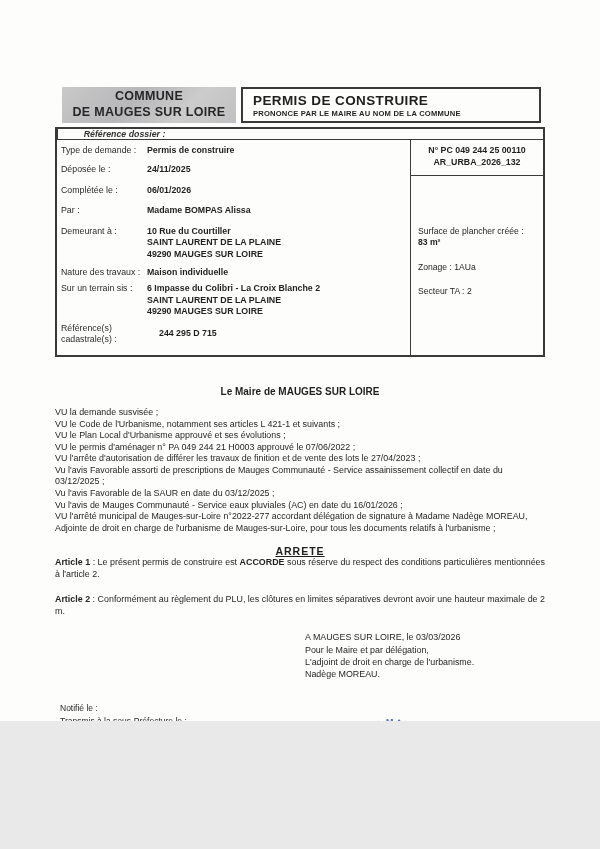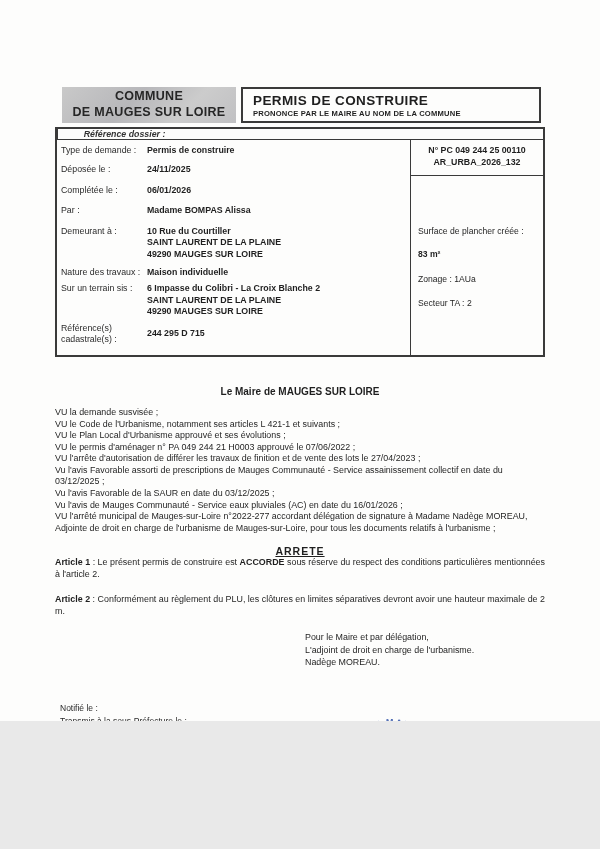--- a/index.html
+++ b/index.html
@@ -30,25 +30,25 @@
   .demande-head-left{flex:1;text-align:center;font-weight:bold;font-size:9.2px;
     padding:7px 4px;letter-spacing:.2px;}
   .demande-head-right{width:133px;border-left:1.5px solid #3a3a3a;display:flex;
     align-items:center;justify-content:center;font-style:italic;font-size:8.8px;color:#333;font-weight:bold;}
   .demande-body{display:flex;}
   .demande-left{flex:1;padding:5px 6px 6px 4px;}
   .demande-right{width:133px;border-left:1.5px solid #3a3a3a;box-sizing:border-box;}
   .ref-number{border-bottom:1.5px solid #3a3a3a;text-align:center;font-weight:bold;
     font-size:8.8px;line-height:1.35;padding:5px 2px 6px;}
   .side-info{padding:50px 6px 8px 7px;font-size:8.6px;line-height:1.3;}
-  .side-surface-label{margin-bottom:12px;}
+  .side-surface-label{margin-bottom:0;}
   .side-surface-value{font-weight:bold;margin-bottom:14px;}
   .side-line{margin-bottom:13px;}
   .field-row{display:flex;margin-bottom:6px;}
-  .field-row:last-child{margin-bottom:4px;}
+  .field-row:last-child{margin-bottom:4px;gap:12px;}
   .field-label{width:86px;flex:none;line-height:1.25;color:#2a2a2a;}
   .field-value{flex:1;font-weight:bold;white-space:pre-line;line-height:1.3;}
   .fr-type{margin-bottom:8px;}
   .fr-dep,.fr-comp,.fr-par{margin-bottom:9px;}
   .fr-dem{margin-bottom:7px;}
   .fr-nat{margin-bottom:5px;}
   .fr-ter{margin-bottom:5px;}
   
   .doc-body{position:absolute;left:55px;top:386px;width:490px;font-size:8.9px;}
   .maire-title{text-align:center;font-weight:bold;font-size:10px;margin-bottom:10px;}
@@ -150,20 +150,21 @@
       <p class="vu-line">VU l'arrête d'autorisation de différer les travaux de finition et de vente des lots le 27/04/2023 ;</p>
       <p class="vu-line">Vu l'avis Favorable assorti de prescriptions de Mauges Communauté - Service assainissement collectif en date du 03/12/2025 ;</p>
       <p class="vu-line">Vu l'avis Favorable de la SAUR en date du 03/12/2025 ;</p>
       <p class="vu-line">Vu l'avis de Mauges Communauté - Service eaux pluviales (AC) en date du 16/01/2026 ;</p>
       <p class="vu-line">VU l'arrêté municipal de Mauges-sur-Loire n°2022-277 accordant délégation de signature à Madame Nadège MOREAU, Adjointe de droit en charge de l'urbanisme de Mauges-sur-Loire, pour tous les documents relatifs à l'urbanisme ;</p>
     </div>
     <div class="arrete-title">ARRETE</div>
     <p class="article"><span class="b">Article 1</span><span> : Le présent permis de construire est </span><span class="b">ACCORDE</span><span> sous réserve du respect des conditions particulières mentionnées à l'article 2.</span></p>
     <p class="article"><span class="b">Article 2</span><span> : Conformément au règlement du PLU, les clôtures en limites séparatives devront avoir une hauteur maximale de 2 m.</span></p>
     <div class="sig-block">
+      <div>A MAUGES SUR LOIRE, le 03/03/2026</div>
       <div>Pour le Maire et par délégation,</div>
       <div>L'adjoint de droit en charge de l'urbanisme.</div>
       <div>Nadège MOREAU.</div>
     </div>
   </div>
 
   <div class="footer-block">
     <div>Notifié le :</div>
     <div>Transmis à la sous-Préfecture le :</div>
     <div>Affiché en Mairie le :</div>

